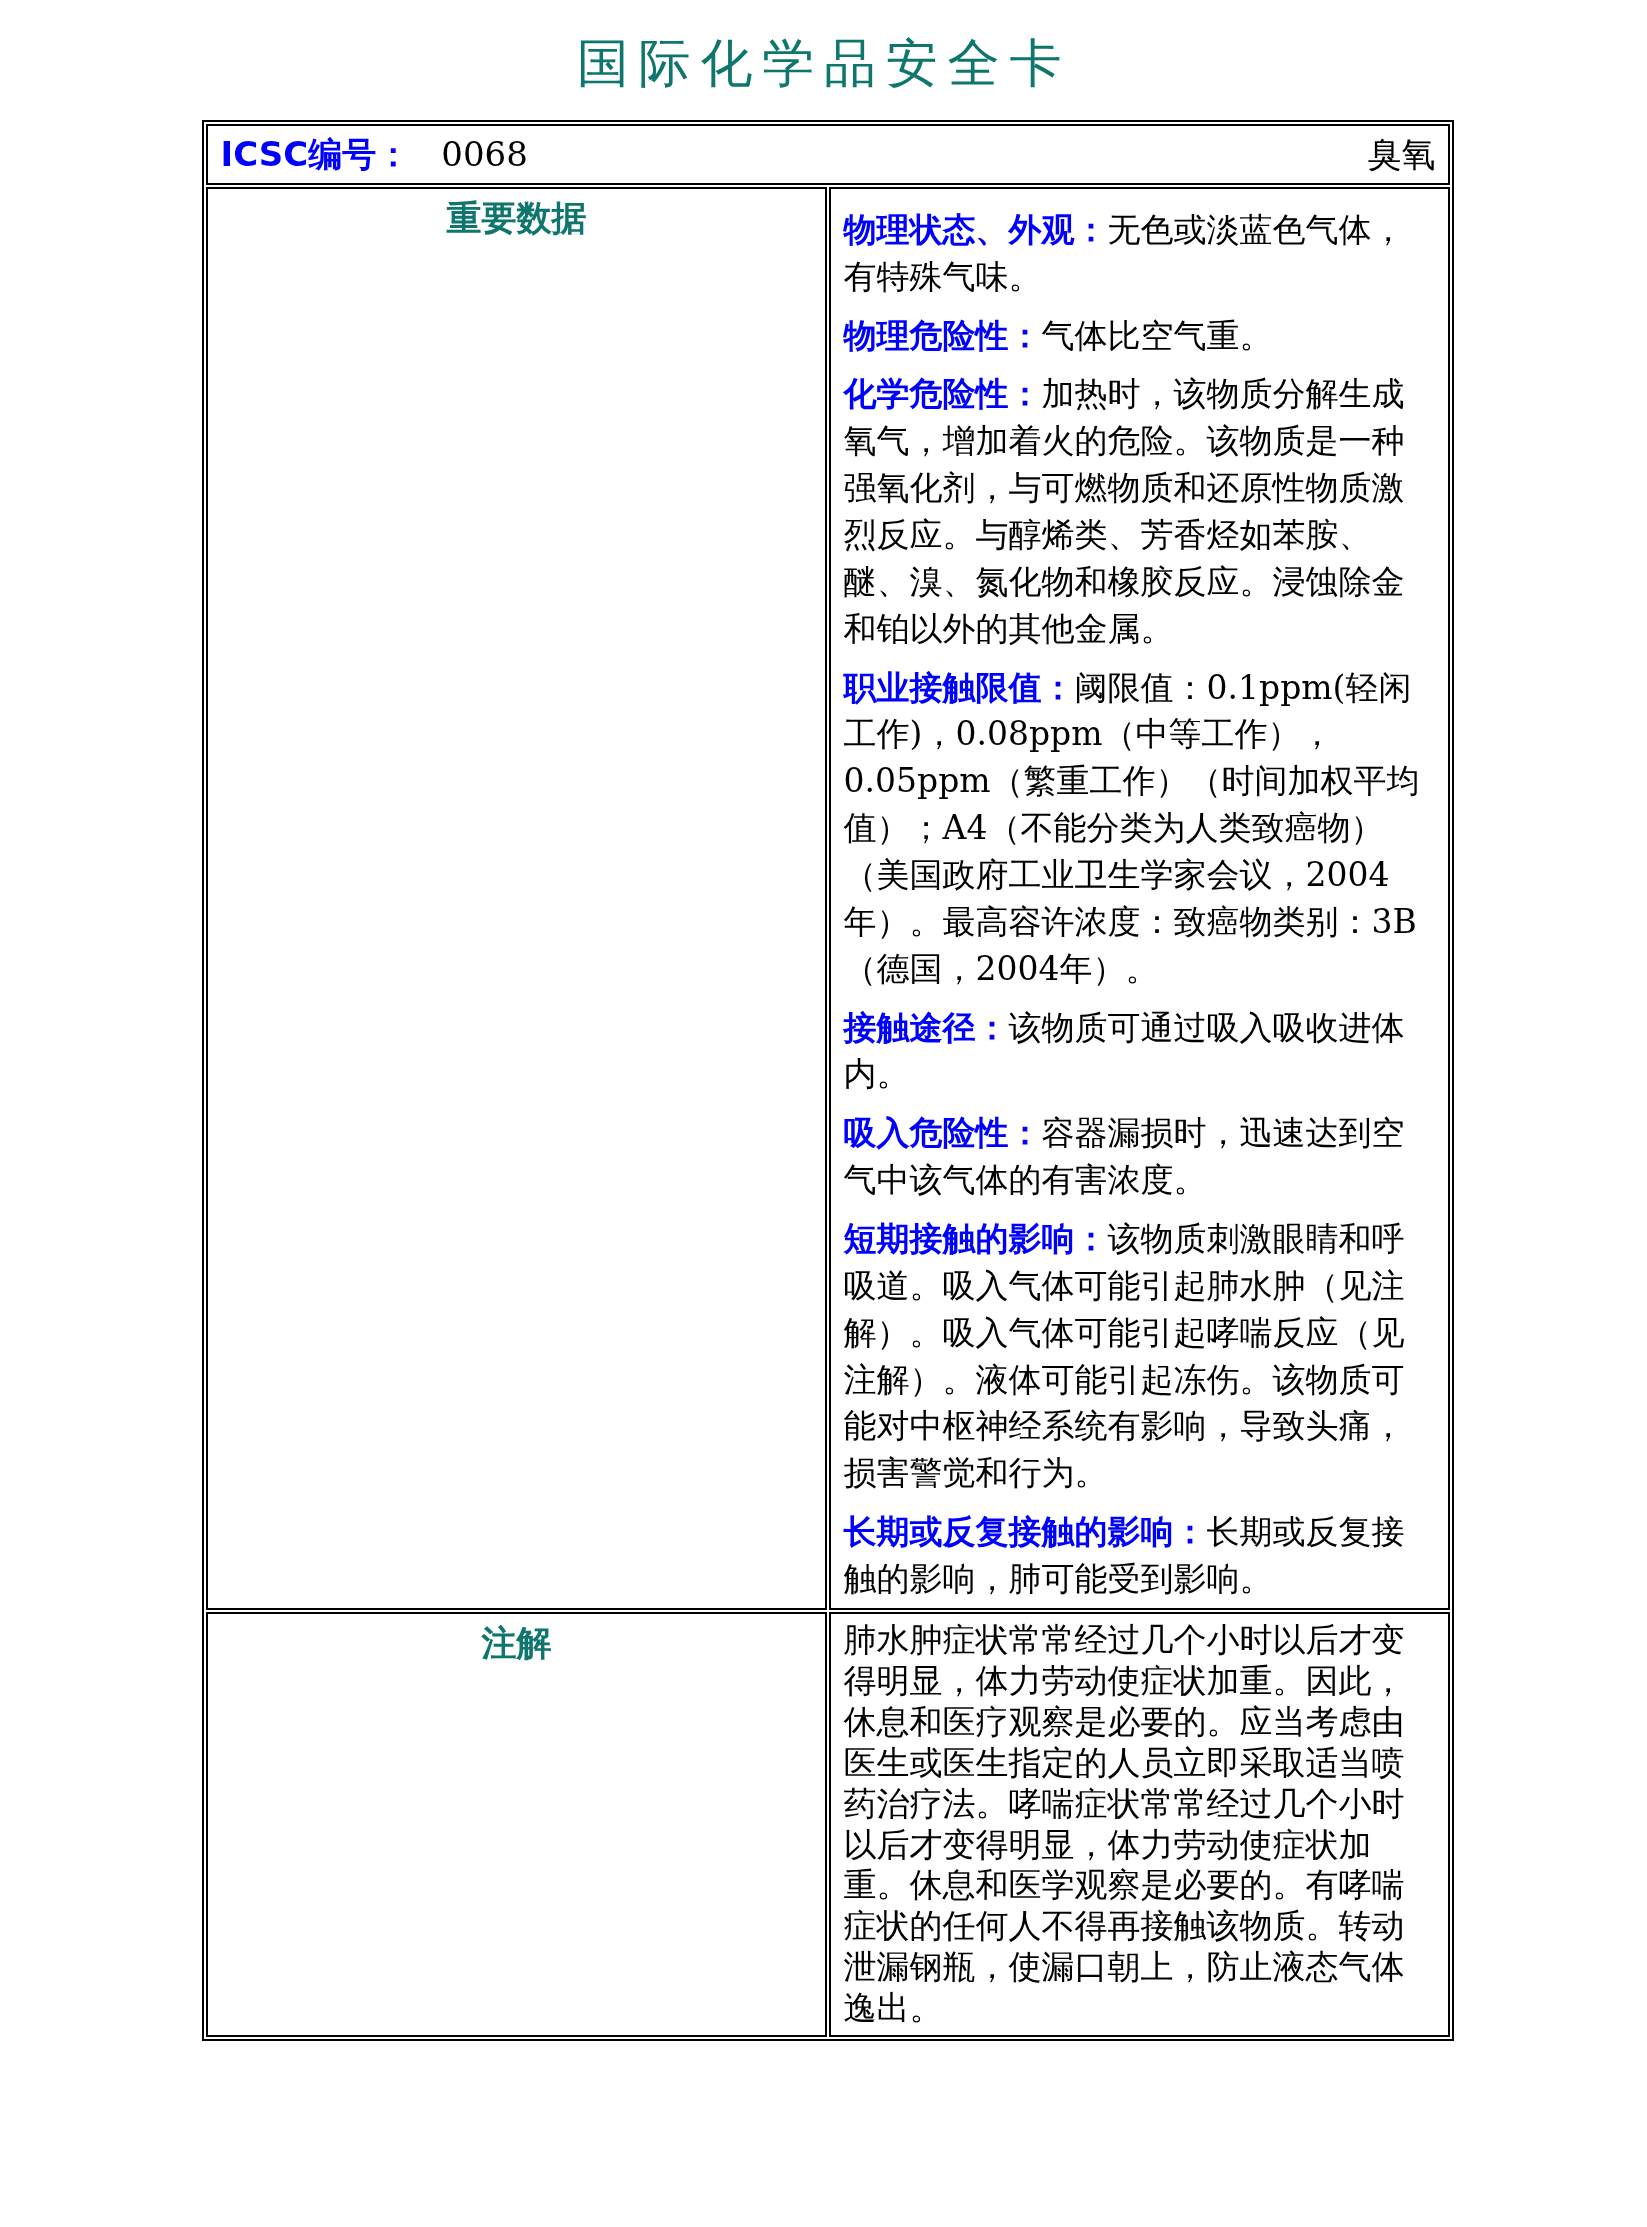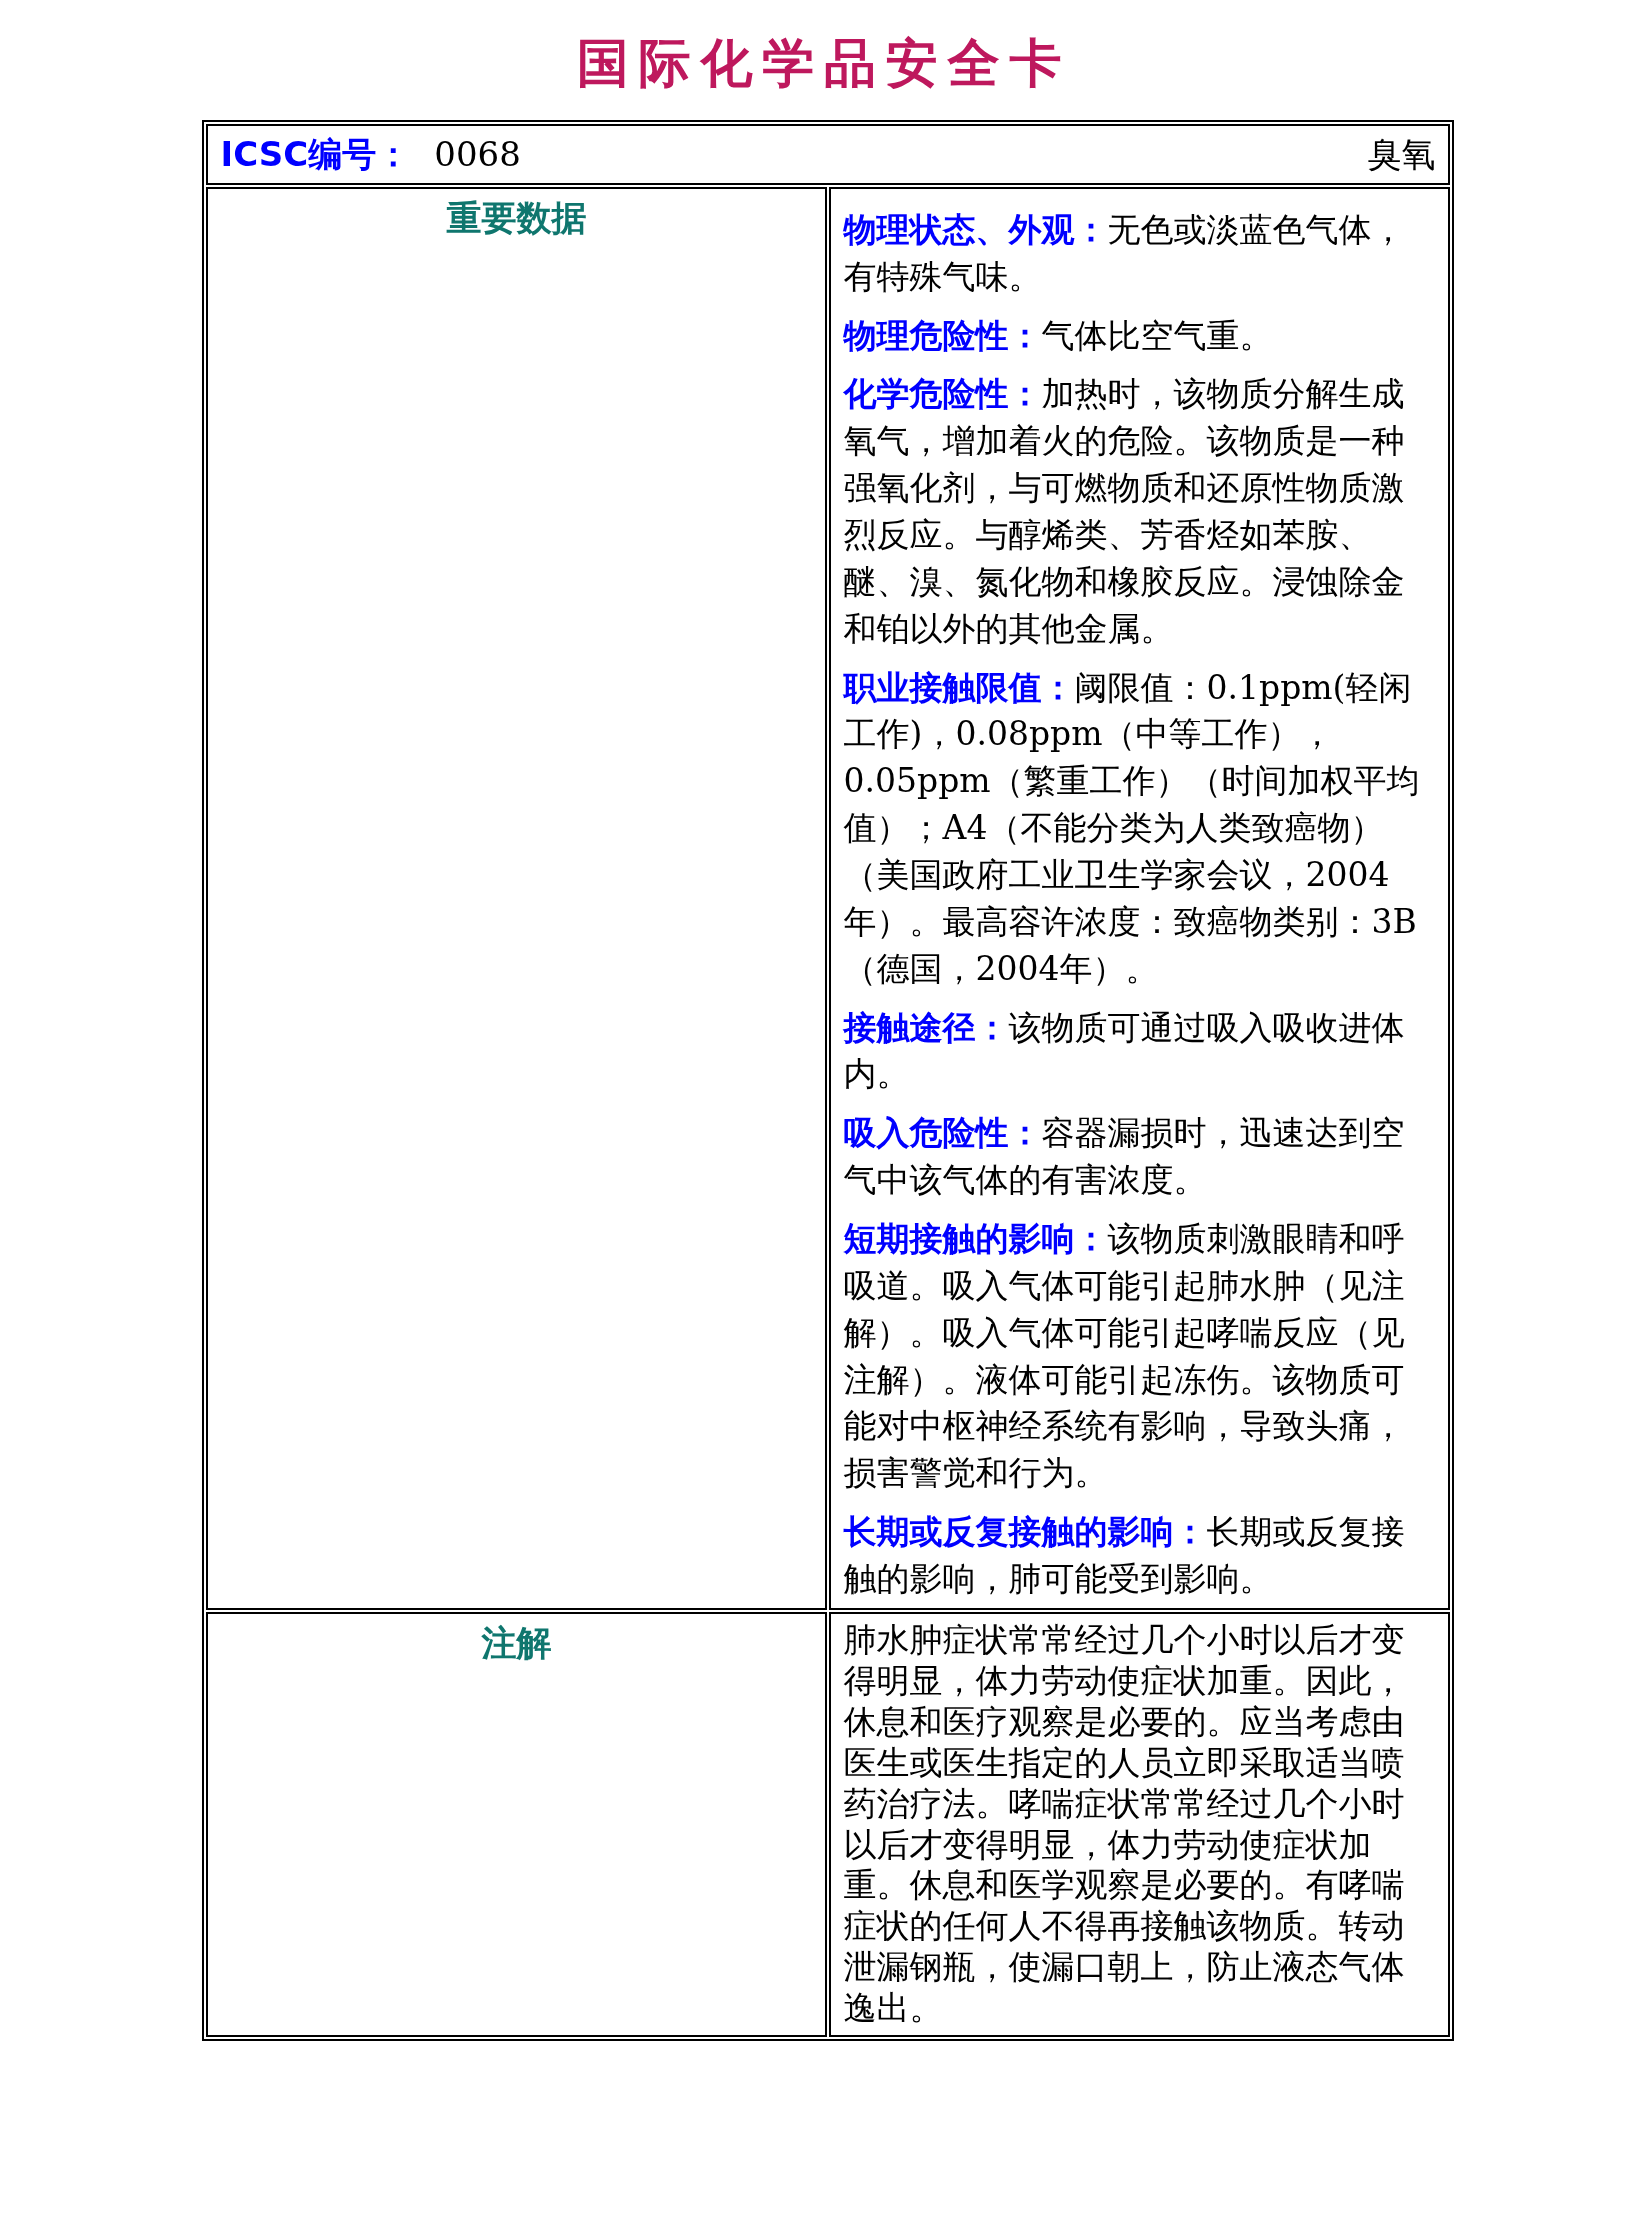--- a/index.html
+++ b/index.html
@@ -1,26 +1,26 @@
 <!DOCTYPE html>
 <html style="font-size:11px"><head>
 <meta charset="utf-8">
 <style>
   html,body{margin:0;padding:0;background:#ffffff;}
   body{width:1648px;height:2227px;position:relative;font-family:"DejaVu Serif",serif;color:#000;}
-  .page-title{margin:29px 0 21px 0;text-align:center;color:#be185d;
-    font-family:"DejaVu Serif",serif;font-weight:bold;font-size:52px;letter-spacing:9.8px;}
+  .page-title{margin:29px 0 21px 0;text-align:center;color:#0f766e;
+    font-family:"DejaVu Serif",serif;font-weight:normal;font-size:52px;letter-spacing:9.8px;}
   table.card{border-collapse:separate;border-spacing:2.8px;border:2.8px solid #000;
     width:1252px;margin-left:202px;background:#fff;table-layout:fixed;}
   table.card td{border:2.1px solid #000;vertical-align:top;padding:5.6px 12.6px;background:#fff;}
   td.label-cell{width:166px;text-align:center;vertical-align:middle;
     font-family:"DejaVu Sans",sans-serif;font-weight:bold;color:#0f766e;font-size:35px;padding:5.6px 4.2px;}
   .hdr-flex{display:flex;align-items:baseline;font-size:34px;gap:19px;}
   .blue-label{font-family:"DejaVu Sans",sans-serif;font-weight:bold;color:#0000ff;}
-  .hdr-num{margin-left:5px;text-align:center;}
+  .hdr-num{margin-left:12px;text-align:center;}
   .hdr-name{margin-left:auto;}
   .content{font-size:33px;line-height:1.42;}
   .content p.item{margin:12px 0 7px 0;}
   .content p.item:last-child{margin-bottom:0;}
   .ilabel{font-family:"DejaVu Sans",sans-serif;font-weight:bold;color:#0000ff;}
   td.tall-important{height:809px;}
   td.tall-physical{height:278px;}
   td.tall-notes{height:209px;}
   .notes-text{font-size:33px;line-height:1.24;}
 </style>

